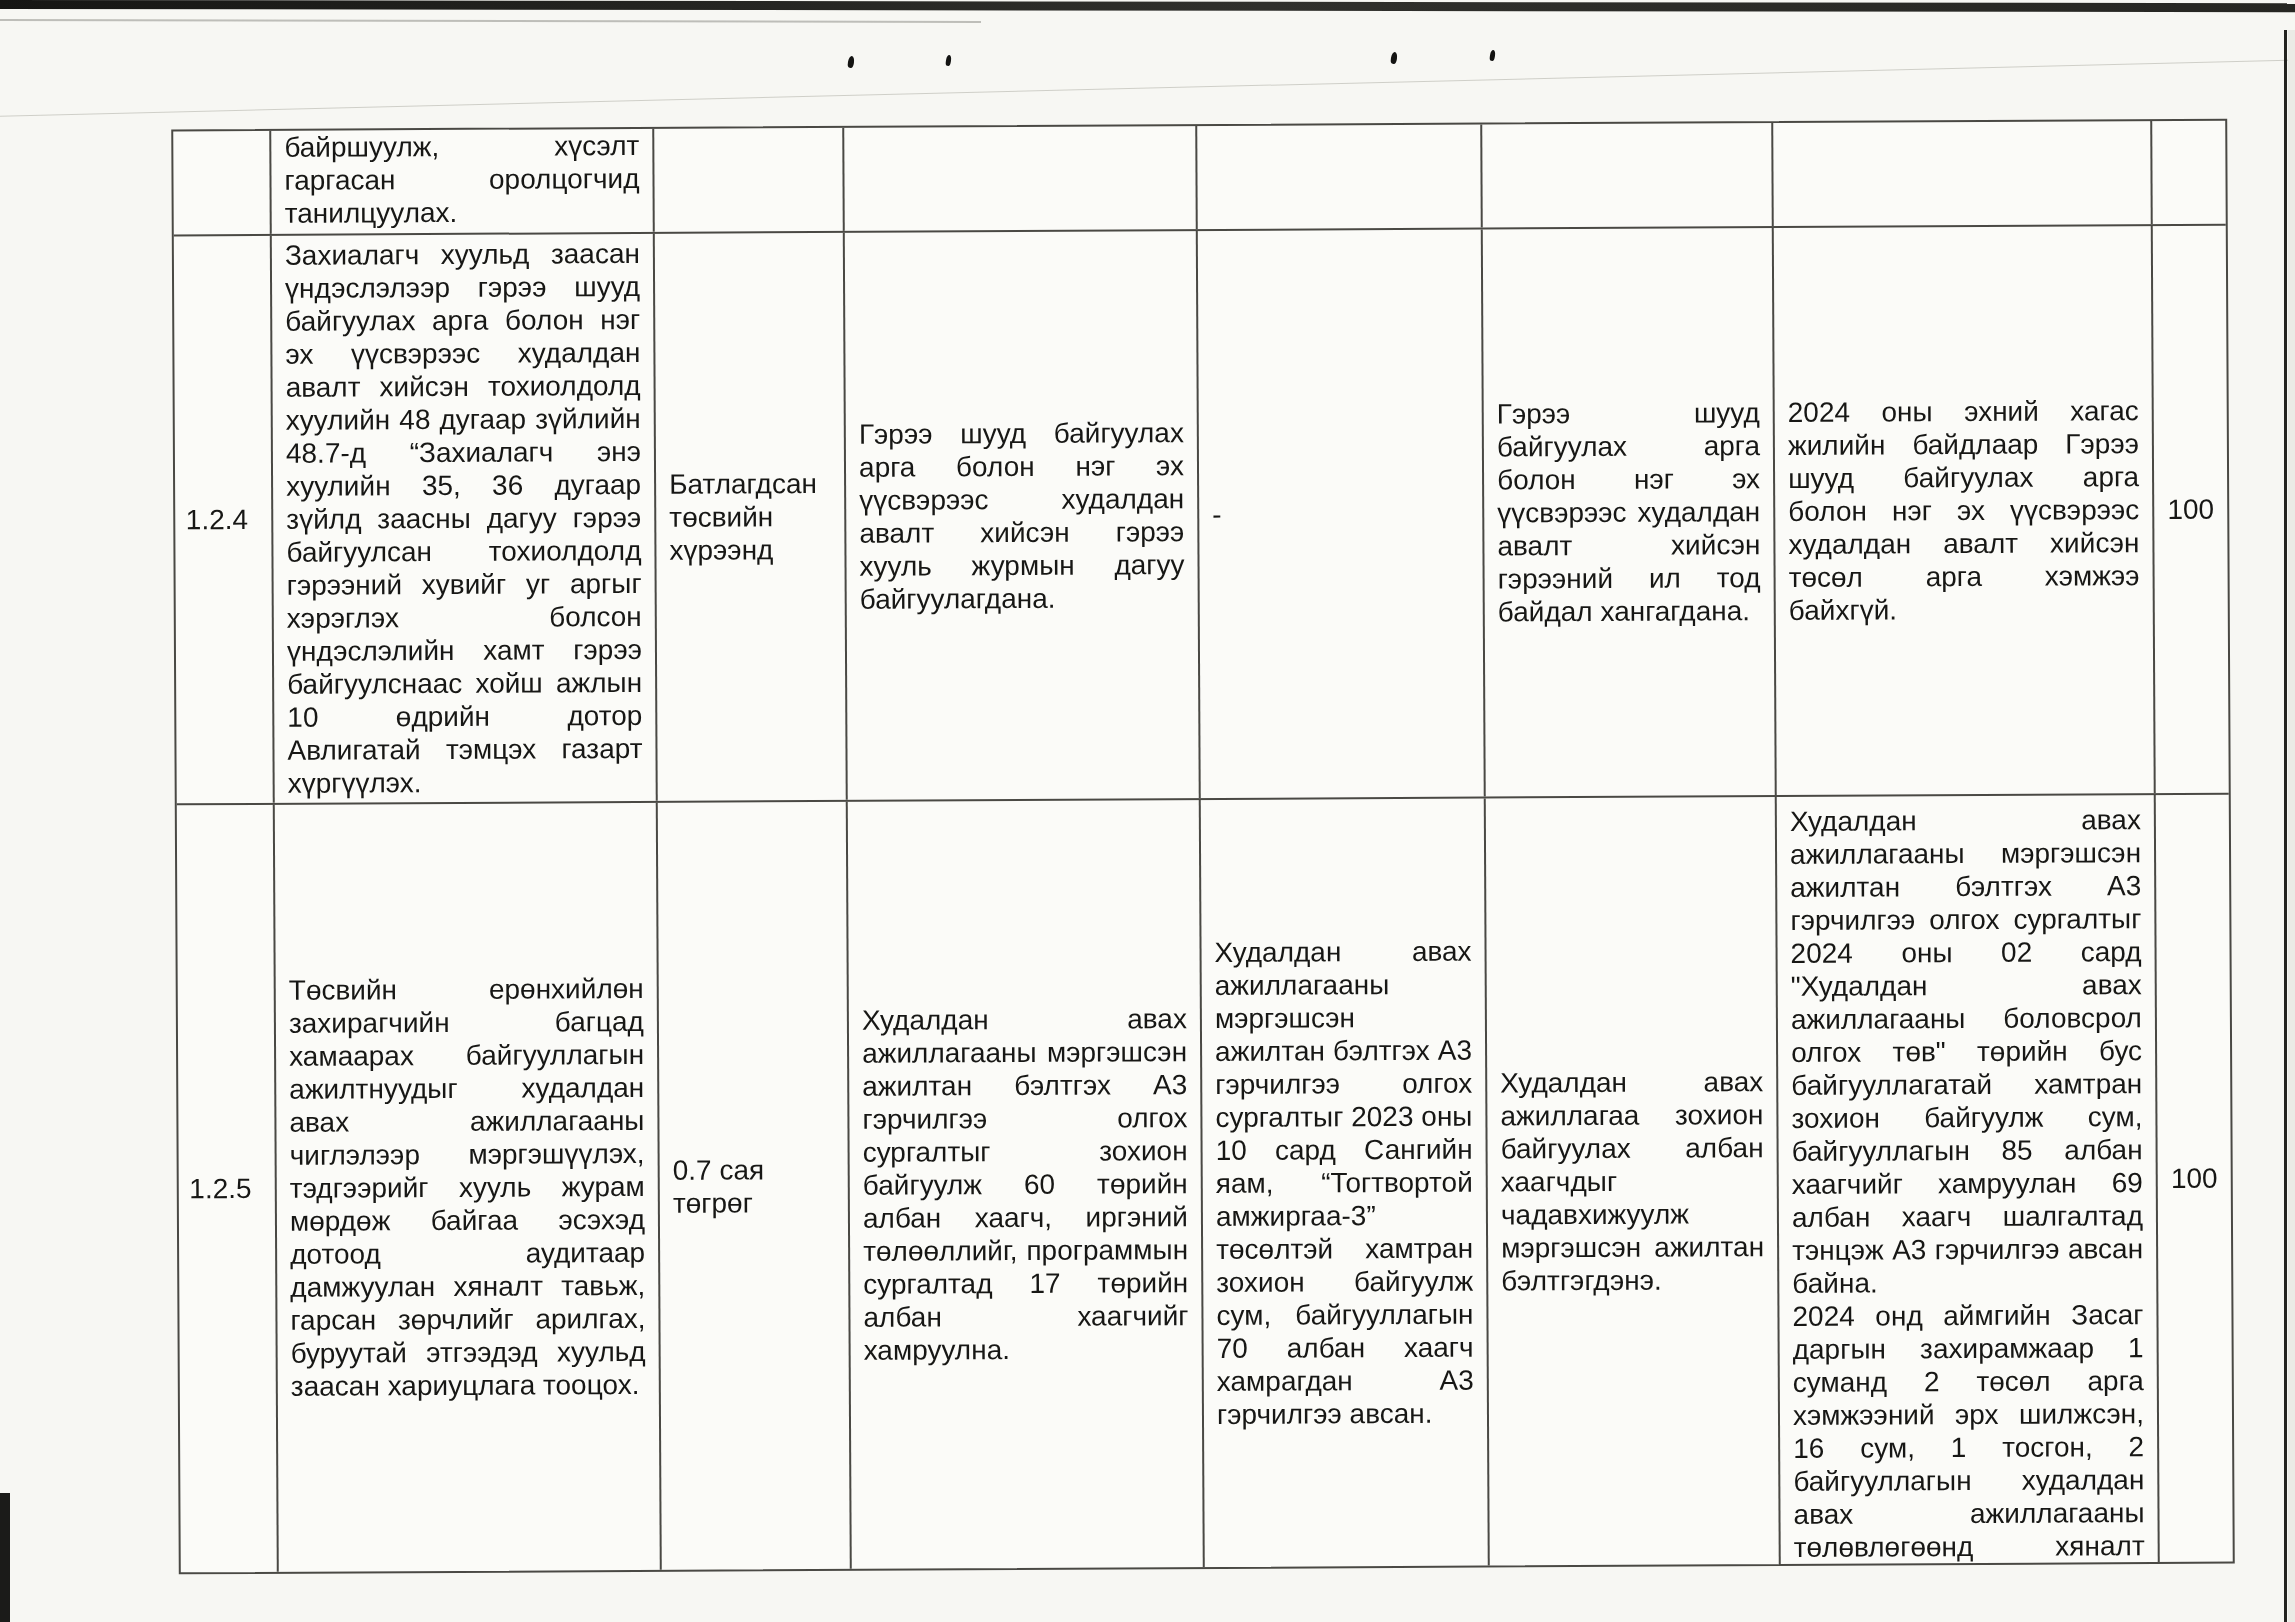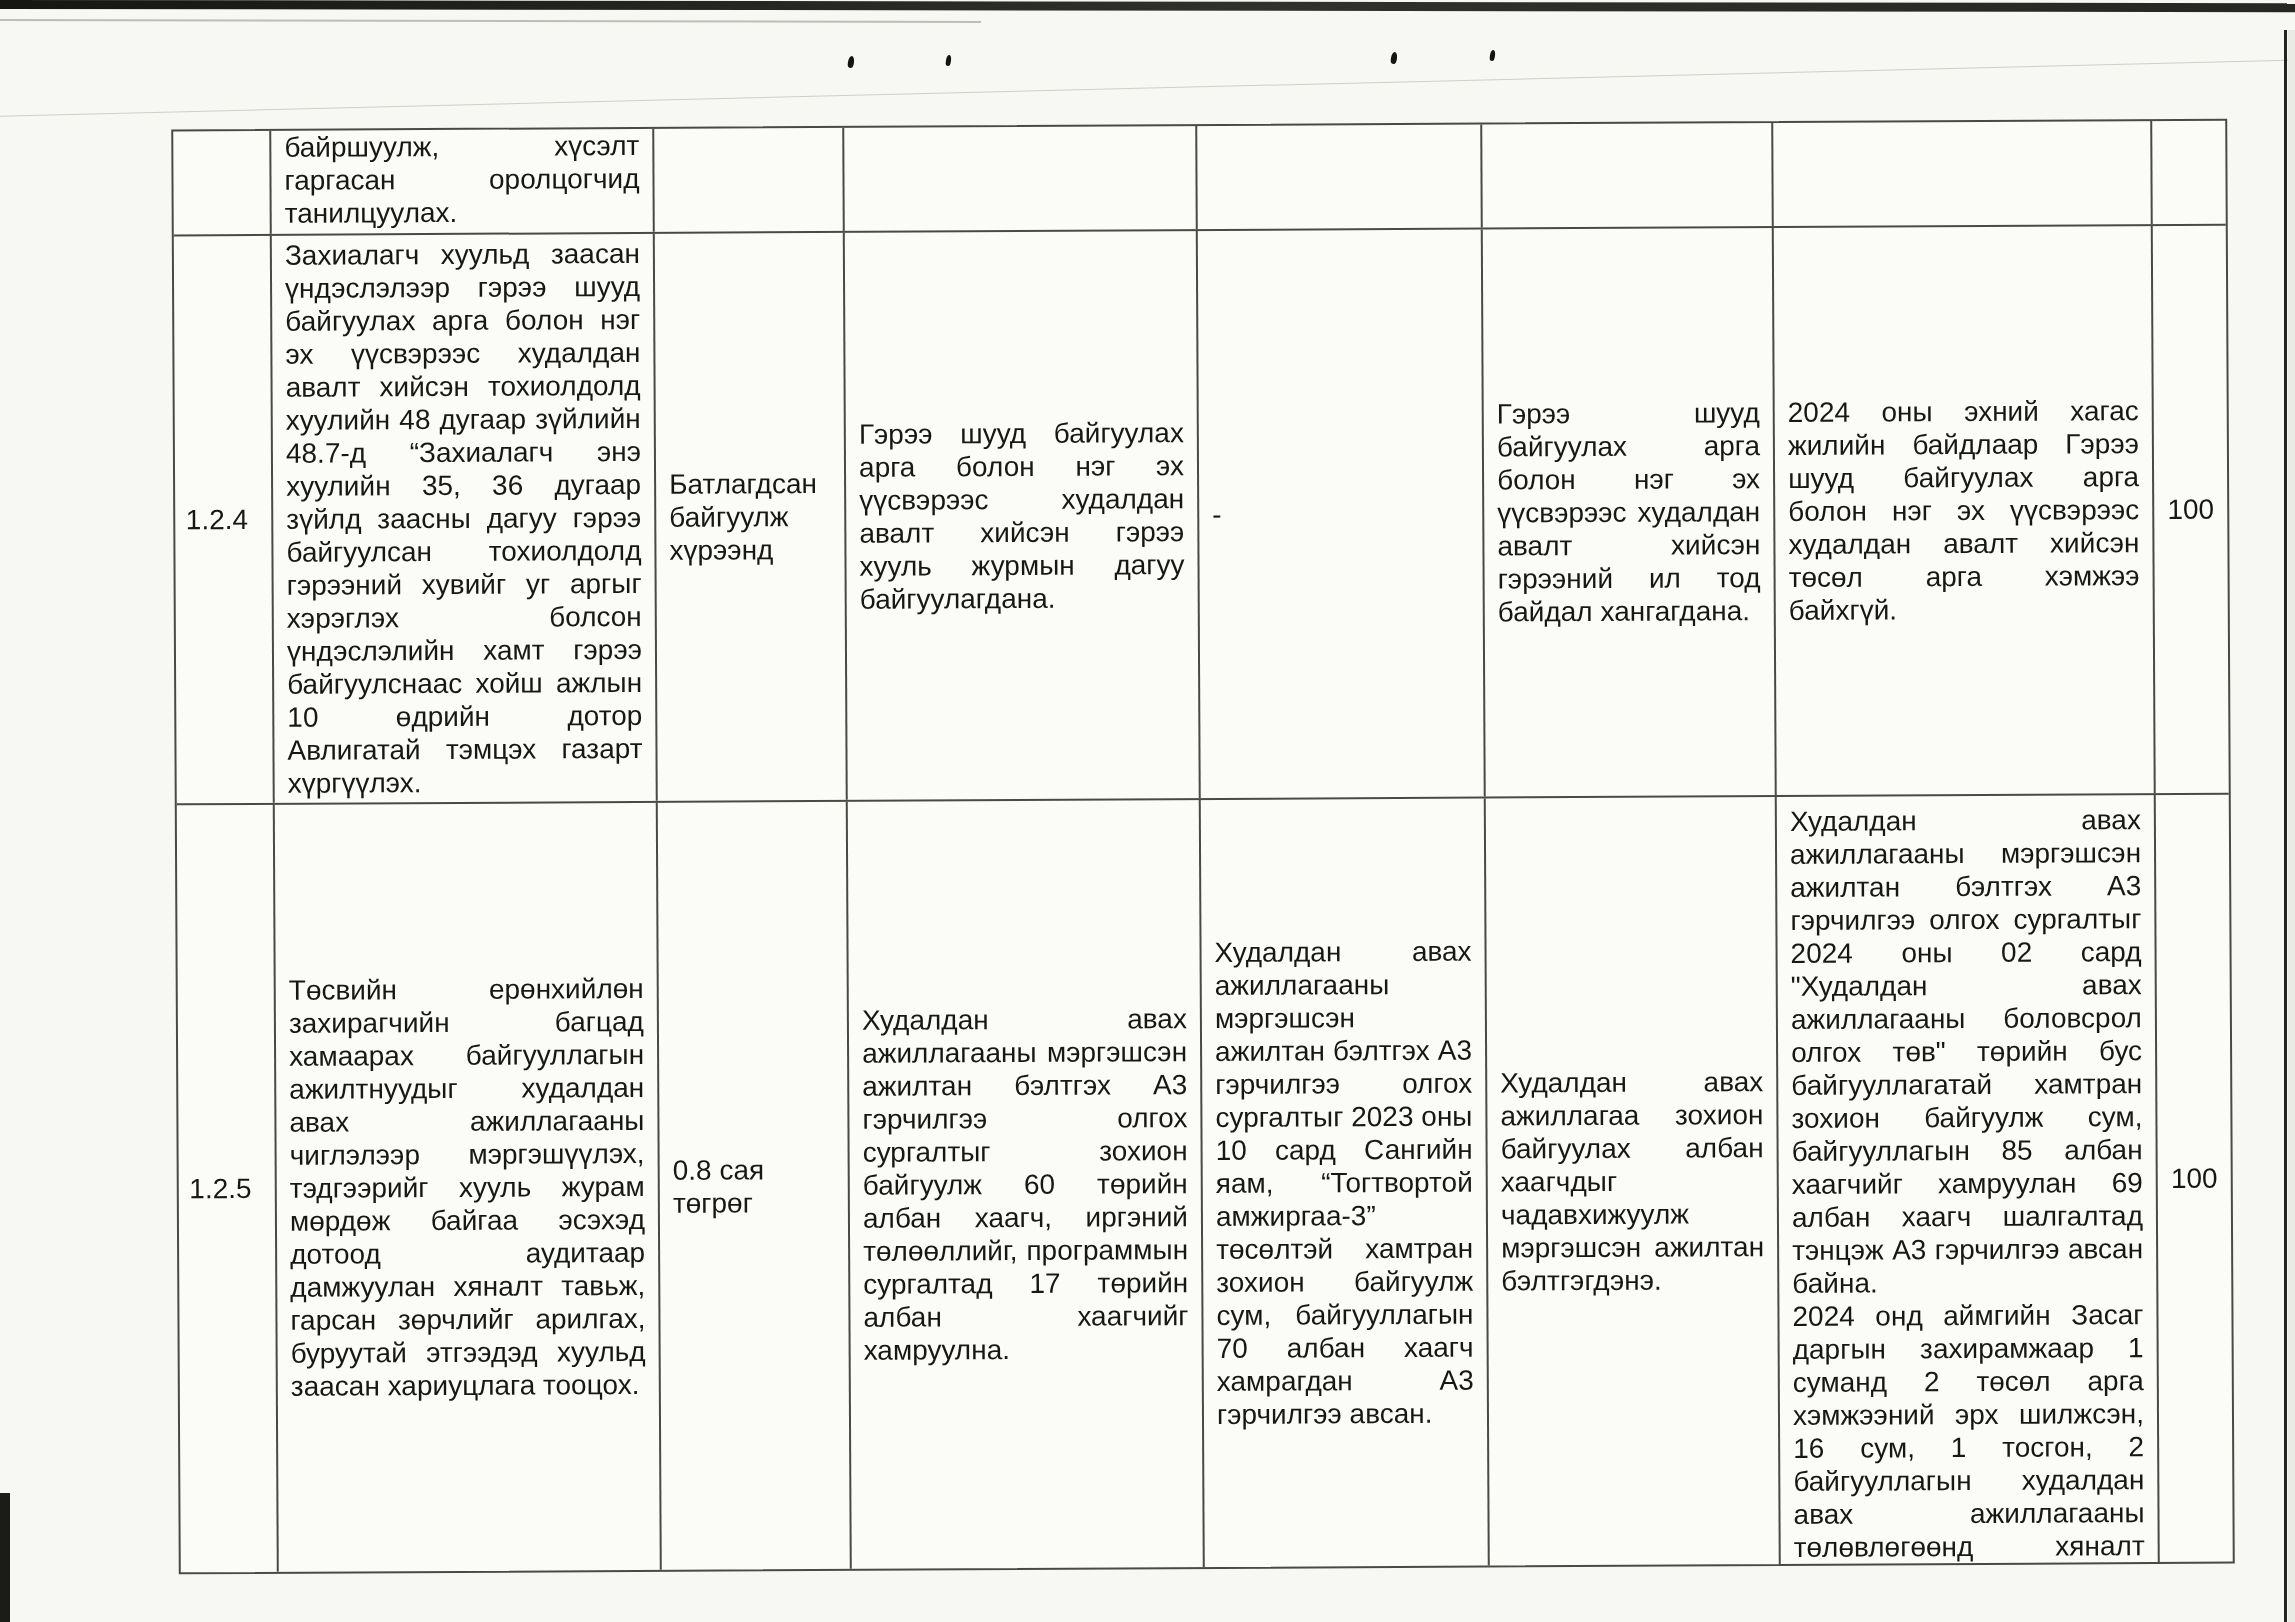--- a/index.html
+++ b/index.html
@@ -124,21 +124,21 @@
   </div>
 
   <div class="row row-b">
     <div class="cell id-cell">
         <div>1.2.4</div>
       </div>
     <div class="cell">
         <div class="just">Захиалагч хуульд заасан үндэслэлээр гэрээ шууд байгуулах арга болон нэг эх үүсвэрээс худалдан авалт хийсэн тохиолдолд хуулийн 48 дугаар зүйлийн 48.7-д “Захиалагч энэ хуулийн 35, 36 дугаар зүйлд заасны дагуу гэрээ байгуулсан тохиолдолд гэрээний хувийг уг аргыг хэрэглэх болсон үндэслэлийн хамт гэрээ байгуулснаас хойш ажлын 10 өдрийн дотор Авлигатай тэмцэх газарт хүргүүлэх.</div>
       </div>
     <div class="cell">
-        <div>Батлагдсан байгуулж хүрээнд</div>
+        <div>Батлагдсан төсвийн хүрээнд</div>
       </div>
     <div class="cell">
         <div class="just">Гэрээ шууд байгуулах арга болон нэг эх үүсвэрээс худалдан авалт хийсэн гэрээ хууль журмын дагуу байгуулагдана.</div>
       </div>
     <div class="cell">
         <div>-</div>
       </div>
     <div class="cell">
         <div class="just">Гэрээ шууд байгуулах арга болон нэг эх үүсвэрээс худалдан авалт хийсэн гэрээний ил тод байдал хангагдана.</div>
       </div>
@@ -151,21 +151,21 @@
   </div>
 
   <div class="row row-c">
     <div class="cell id-cell">
         <div>1.2.5</div>
       </div>
     <div class="cell">
         <div class="just">Төсвийн ерөнхийлөн захирагчийн багцад хамаарах байгууллагын ажилтнуудыг худалдан авах ажиллагааны чиглэлээр мэргэшүүлэх, тэдгээрийг хууль журам мөрдөж байгаа эсэхэд дотоод аудитаар дамжуулан хяналт тавьж, гарсан зөрчлийг арилгах, буруутай этгээдэд хуульд заасан хариуцлага тооцох.</div>
       </div>
     <div class="cell">
-        <div>0.8 сая төгрөг</div>
+        <div>0.7 сая төгрөг</div>
       </div>
     <div class="cell">
         <div class="just">Худалдан авах ажиллагааны мэргэшсэн ажилтан бэлтгэх А3 гэрчилгээ олгох сургалтыг зохион байгуулж 60 төрийн албан хаагч, иргэний төлөөллийг, программын сургалтад 17 төрийн албан хаагчийг хамруулна.</div>
       </div>
     <div class="cell">
         <div class="just">Худалдан авах ажиллагааны мэргэшсэн ажилтан бэлтгэх А3 гэрчилгээ олгох сургалтыг 2023 оны 10 сард Сангийн яам, “Тогтвортой амжиргаа-3” төсөлтэй хамтран зохион байгуулж сум, байгууллагын 70 албан хаагч хамрагдан А3 гэрчилгээ авсан.</div>
       </div>
     <div class="cell">
         <div class="just">Худалдан авах ажиллагаа зохион байгуулах албан хаагчдыг чадавхижуулж мэргэшсэн ажилтан бэлтгэгдэнэ.</div>
       </div>

